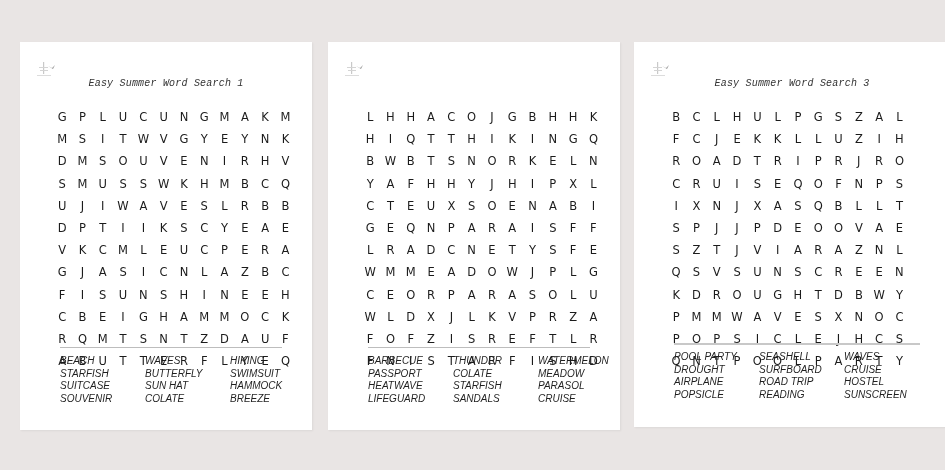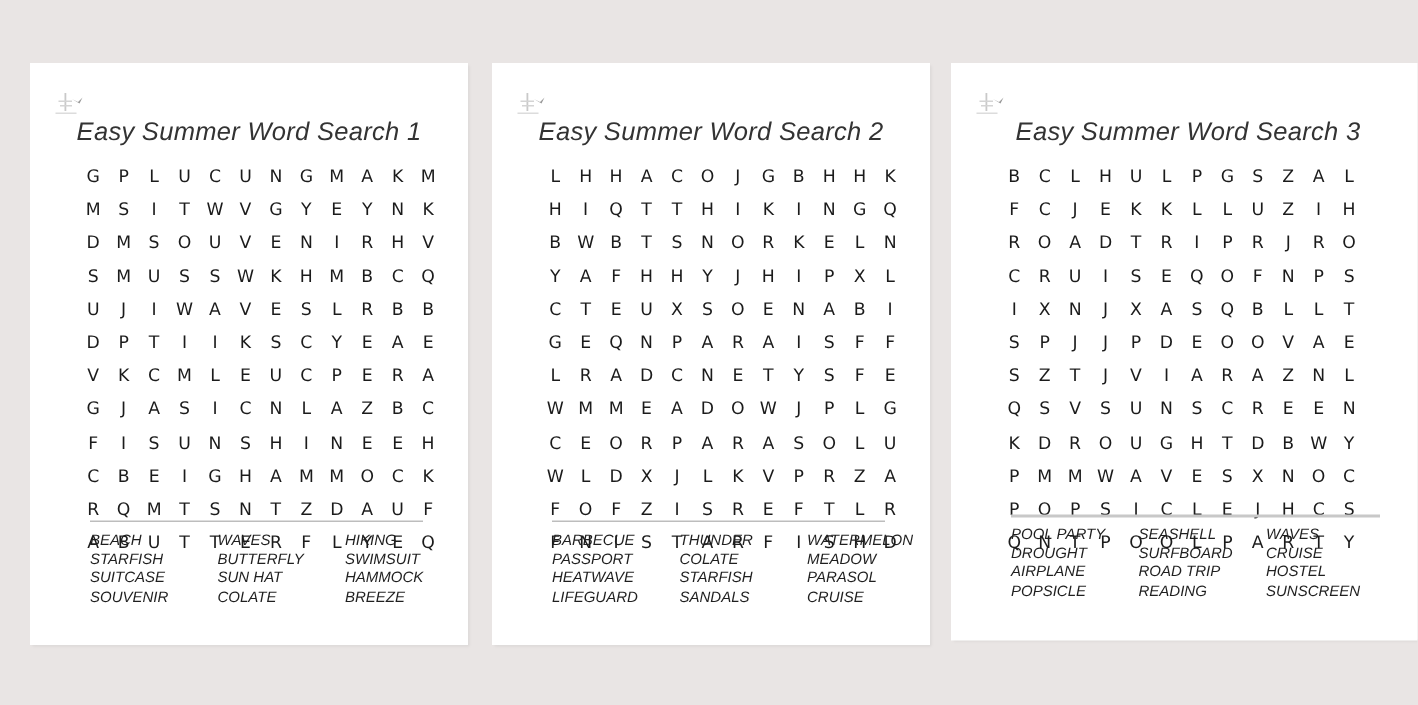--- a/index.html
+++ b/index.html
@@ -18,23 +18,23 @@
     #page1 { left: 20px; top: 42px; width: 292px; height: 388px; }
     #page2 { left: 328px; top: 42px; width: 292px; height: 388px; }
     #page3 { left: 634px; top: 42px; width: 316px; height: 385px; }
     .logo {
       position: absolute; left: 16px; top: 18px;
       width: 24px; height: 18px;
     }
     .title {
       position: absolute; left: 0; right: 0; top: 36px;
       text-align: center;
-      font-family: Liberation Sans, sans-serif;
+      font-family: Liberation Mono, monospace;
       font-style: italic;
-      font-size: 17px;
+      font-size: 10px;
       color: #333;
       letter-spacing: 0.2px;
     }
     .grid {
       position: absolute; left: 32px; top: 64px;
       display: grid;
       grid-template-columns: repeat(12, 20.3px);
       grid-auto-rows: 22.2px;
     }
     .cell {
@@ -241,21 +241,20 @@
 </div>
 
 <div id="page2" class="page">
   <svg class="logo" viewBox="0 0 24 18">
     <rect x="7" y="2" width="1.2" height="12" fill="#c9c9c9"></rect>
     <rect x="3" y="7" width="9" height="1" fill="#d4d4d4"></rect>
     <rect x="4" y="10" width="8" height="1" fill="#d4d4d4"></rect>
     <path d="M12 6 L16 8 L19 5 L17 9 Z" fill="#9a9a9a"></path>
     <rect x="1" y="15" width="14" height="1" fill="#dcdcdc"></rect>
   </svg>
-  <div class="title">Easy Summer Word Search 2</div>
   <div class="grid">
       <span class="cell">L</span>
       <span class="cell">H</span>
       <span class="cell">H</span>
       <span class="cell">A</span>
       <span class="cell">C</span>
       <span class="cell">O</span>
       <span class="cell">J</span>
       <span class="cell">G</span>
       <span class="cell">B</span>

